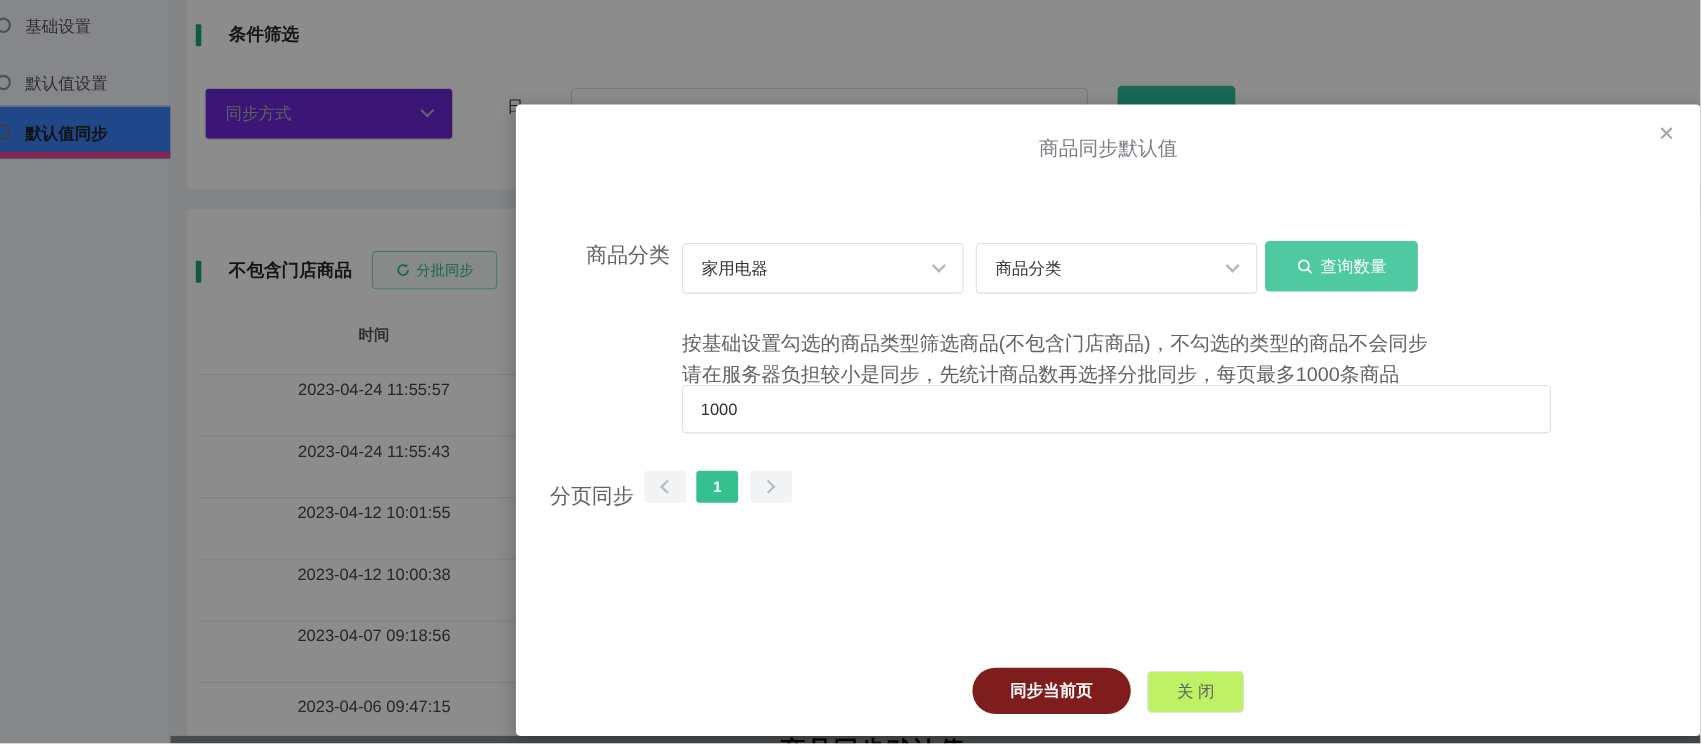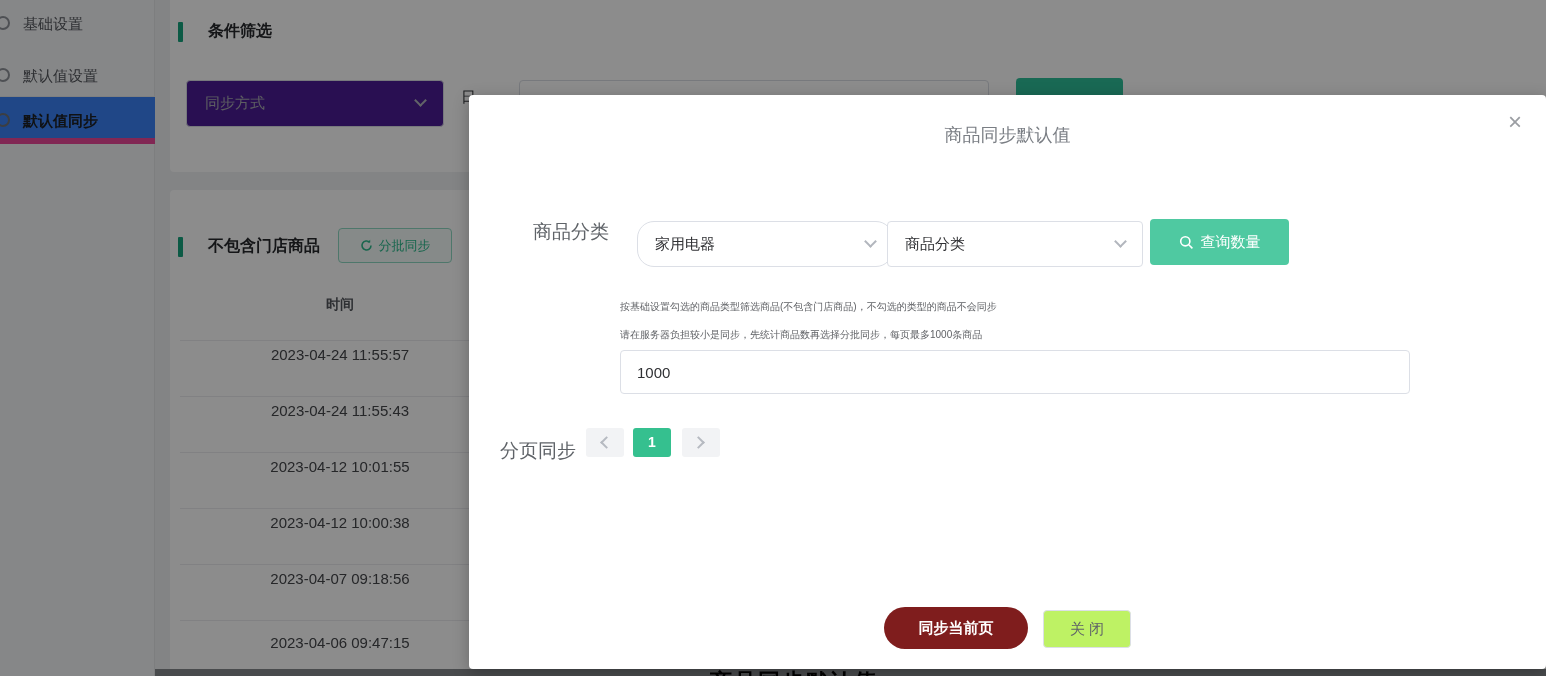--- a/index.html
+++ b/index.html
@@ -20,22 +20,22 @@
     border-top:1px solid #e8e9eb; border-bottom:6px solid #ec4899; }
   .side-item.active .lbl { font-weight:bold; color:#1d1f23; top:15px; }
   .side-item.active .ring { top:16px; border-color:#6d7178; }
 
   .main-bg { position:absolute; left:155px; top:0; right:0; height:676px; background:#eef0f2; }
   .card { position:absolute; background:#fff; border-radius:4px; }
   .card1 { left:15px; top:-8px; right:0; height:180px; }
   .card2 { left:15px; top:190px; right:0; height:486px; }
   .sec-bar { position:absolute; width:5px; height:20px; background:#16a57f; border-radius:1px; }
   .sec-title { position:absolute; font-size:16px; font-weight:bold; color:#27292d; white-space:nowrap;margin-left:16px; }
-  .ghost-select { position:absolute; left:16px; top:88px; width:258px; height:47px;
-    border:1px solid #d9dce3; border-radius:4px; background:#4c1d95;padding-left:12px; }
+  .ghost-select { position:absolute; left:16px; top:88px; width:226px; height:47px;
+    border:1px solid #d9dce3; border-radius:4px; background:#6d28d9;padding-left:12px; }
   .ghost-select .ph { position:absolute; left:18px; top:13px; font-size:15px; color:#a9acb2; }
   .chev { position:absolute; width:9px; height:9px;
     border-right:2px solid #b2b6bd; border-bottom:2px solid #b2b6bd; transform:rotate(45deg); }
   .ghost-select .chev { right:18px; top:15px; }
   .date-lbl { position:absolute; left:291px; top:96px; font-size:15px; color:#34363a; }
   .ghost-input { position:absolute; left:349px; top:88px; width:470px; height:47px;
     border:1px solid #d9dce3; border-radius:4px; background:#fff; }
   .ghost-primary { position:absolute; left:846px; top:86px; width:107px; height:47px;
     background:#2fbf9a; border-radius:4px; border:none; }
   .batch-btn { position:absolute; left:168px; top:38px; width:114px; height:35px;
@@ -57,25 +57,25 @@
     background:#fff; border-radius:4px; box-shadow:0 4px 16px rgba(0,0,0,.25); }
   .modal-close { position:absolute; left:1031px; top:12px; width:30px; height:30px;
     font-size:24px; line-height:28px; text-align:center; color:#9b9ea3; cursor:pointer; background:none; border:none; }
   .modal-title { position:absolute; left:0; right:0; top:28px; text-align:center;
     font-size:18px; color:#7a7e84; }
   .fld-label { position:absolute; font-size:19px; color:#5f6368; white-space:nowrap; }
   .sel { position:absolute; top:126px; width:256px; height:46px; border:1px solid #dcdfe6;
     border-radius:4px; background:#fff; cursor:pointer; }
   .sel .val { position:absolute; left:17px; top:13px; font-size:15px; color:#303134; }
   .sel .chev { right:17px; top:15px; }
-  .sel1 { left:168px;border-radius:17px; } .sel2 { left:418px; }
+  .sel1 { left:151px; } .sel2 { left:418px; }
   .query-btn { position:absolute; left:681px; top:124px; width:139px; height:46px;
     background:#4fc9a1; border:none; border-radius:4px; color:#fff; font-size:15px;
     display:flex; align-items:center; justify-content:center; gap:7px; cursor:pointer; }
-  .hint { position:absolute; left:151px; font-size:10px; color:#606266; white-space:nowrap; }
+  .hint { position:absolute; left:151px; font-size:18px; color:#606266; white-space:nowrap; }
   .count-input { position:absolute; left:151px; top:255px; width:790px; height:44px;
     border:1px solid #dcdfe6; border-radius:4px; padding:0 16px; font-size:15px; color:#303134;
     font-family:"Liberation Sans","DejaVu Sans",sans-serif; outline:none; }
   .pager-btn { position:absolute; top:333px; width:38px; height:29px; border:none;
     background:#f2f3f5; border-radius:3px; cursor:pointer; }
   .pager-btn .chev { border-color:#b6bac1; border-width:2px; }
   .pager-prev { left:117px; } .pager-prev .chev { left:16px; top:10px; transform:rotate(135deg); }
   .pager-next { left:213px; } .pager-next .chev { left:12px; top:10px; transform:rotate(-45deg); }
   .pager-page { position:absolute; left:164px; top:333px; width:38px; height:29px;
     background:#35c08f; border-radius:3px; color:#fff; font-size:14px; font-weight:bold;

